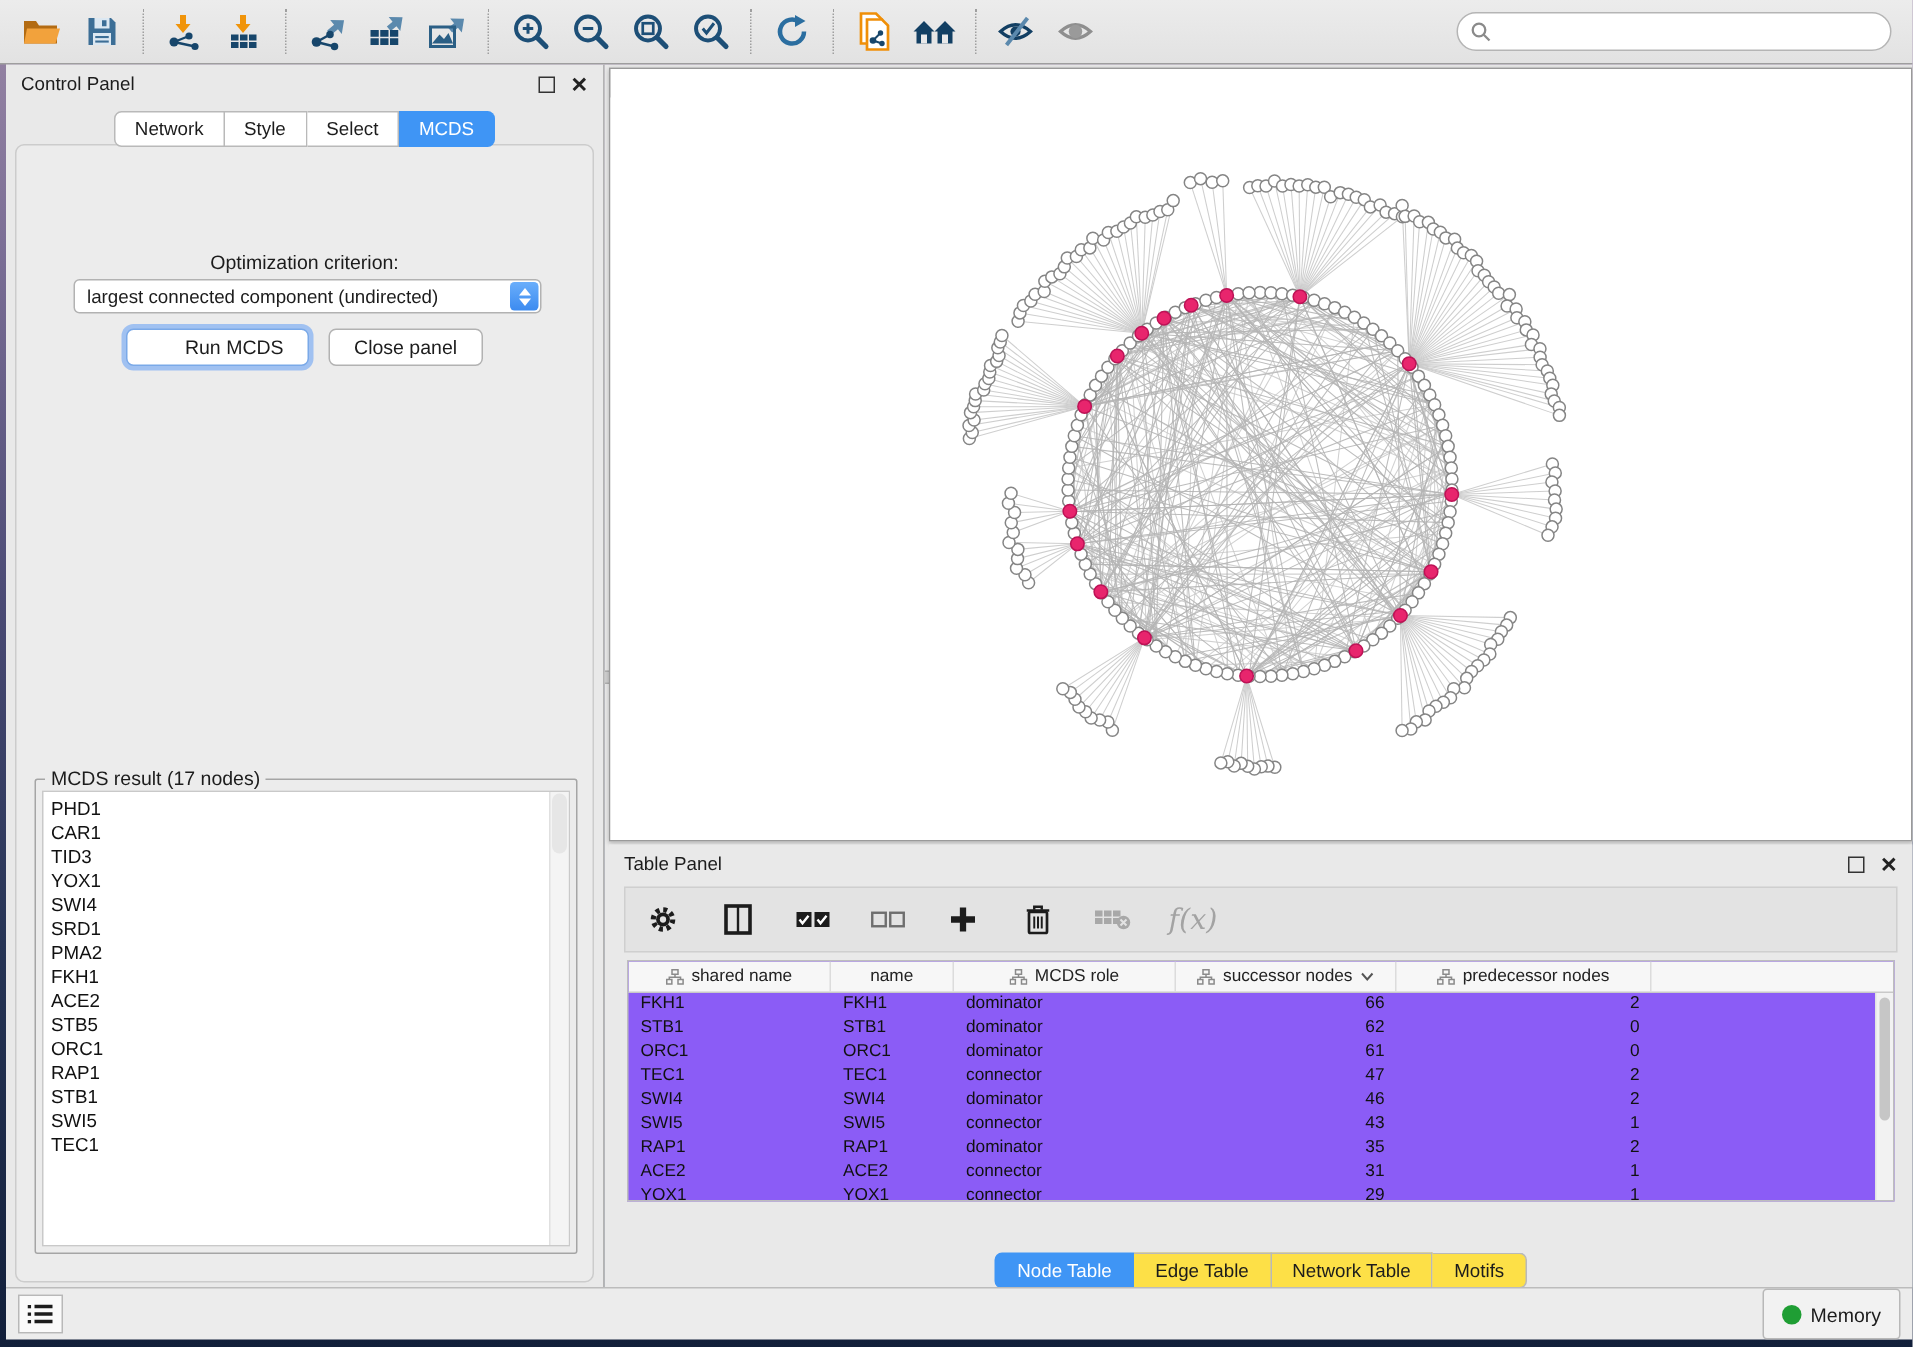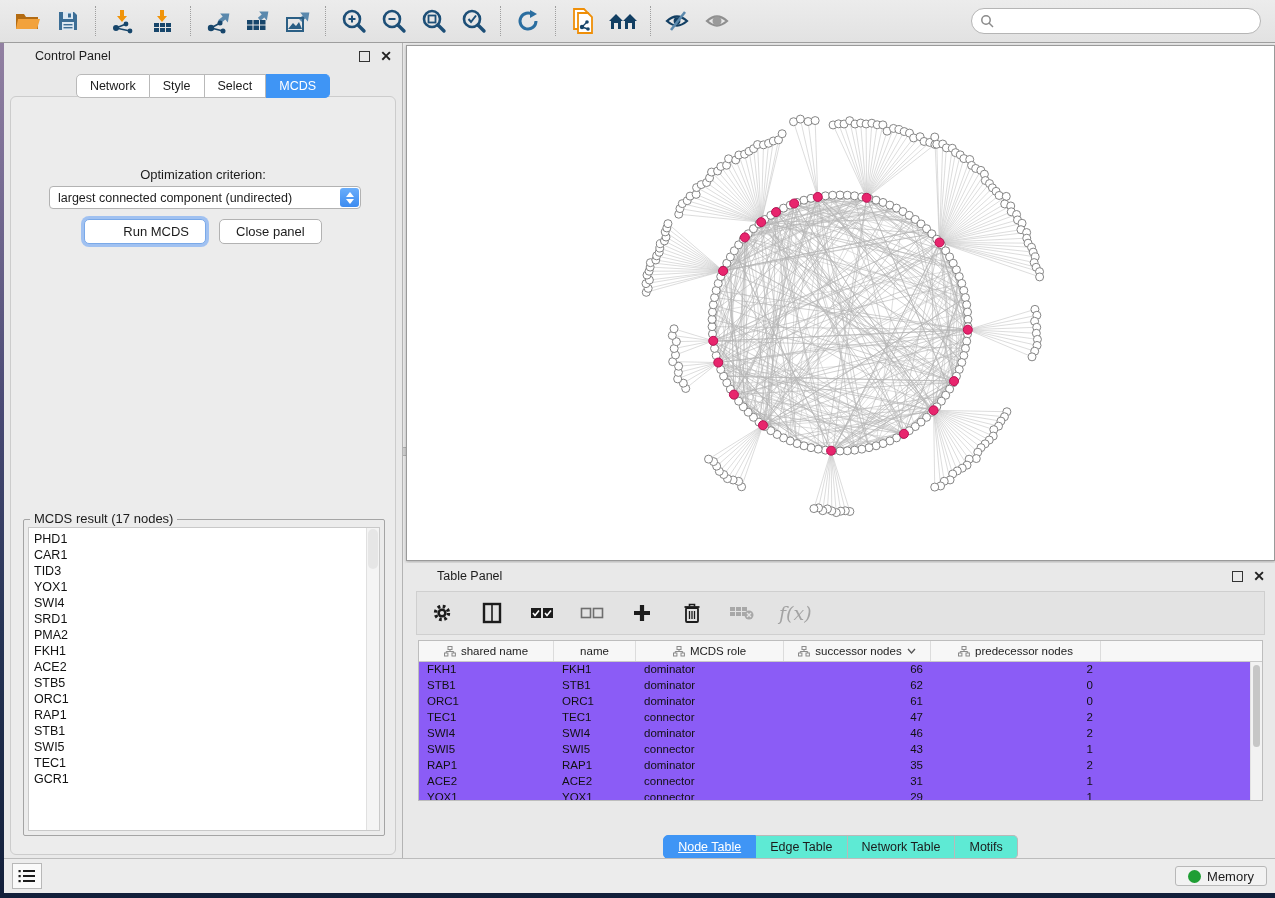--- a/index.html
+++ b/index.html
@@ -26,21 +26,21 @@
     display:flex; align-items:center; padding:0 8px; gap:5px;
   }
   .searchbox input { border:none; outline:none; flex:1; font-size:12px; background:transparent; font-family:"Liberation Sans",sans-serif; }
   
   .right-bg { position:absolute; left:403px; top:43px; width:872px; height:815px; background:#e9e9e9; }
   .gap-handle { position:absolute; left:402px; top:447px; width:5px; height:9px; background:#cfcfcf; border:1px solid #b0b0b0; }
   .left-panel {
     position:absolute; left:4px; top:43px; width:399px; height:815px;
     background:#e9e9e9; border-right:1px solid #b3b3b3;
   }
-  .panel-header { height:26px; display:flex; align-items:center; padding:0 10px; font-size:12.5px; color:#1c1c1c;margin-left:21px; }
+  .panel-header { height:26px; display:flex; align-items:center; padding:0 10px; font-size:12.5px; color:#1c1c1c; }
   .panel-header .spacer { flex:1; }
   .win-float { width:11px; height:11px; border:1.5px solid #333; margin-right:10px; }
   .win-close { font-size:14px; font-weight:bold; color:#222; line-height:11px; }
   
   .ctab-row { display:flex; justify-content:center; position:relative; z-index:2; margin-top:5px;text-align:right; }
   .ctab {
     font-size:12.5px; padding:4px 13px; background:#ffffff; color:#1c1c1c;
     border:1px solid #b9b9b9; border-left:none; cursor:default;
   }
   .ctab:first-child { border-left:1px solid #b9b9b9; border-radius:5px 0 0 5px; }
@@ -117,34 +117,34 @@
     display:flex; align-items:center; justify-content:center; gap:5px;
     font-size:11.5px; color:#222; border-right:1px solid #dcdcdc; height:100%;
   }
   .tp-row { display:flex; height:16px; }
   .tp-td { font-size:11.5px; color:#111; padding:1px 8px 0 8px; white-space:nowrap; overflow:hidden; }
   .tp-td.num { text-align:right; }
   .tp-vscroll { position:absolute; right:0; top:21px; bottom:0; width:12px; background:#f2f2f2; border-left:1px solid #e2e2e2; }
   .tp-vscroll .thumb { position:absolute; left:2px; right:2px; top:3px; height:82px; background:#c6c6c6; border-radius:5px; }
   .tp-tabs { position:absolute; left:0; right:0; top:272px; display:flex; justify-content:center; }
   .tp-tab {
-    font-size:12.5px; padding:4px 14px; background:#5eead4; color:#1c1c1c;
+    font-size:12.5px; padding:4px 14px; background:#fde047; color:#1c1c1c;
     border:1px solid #b9b9b9; border-left:none;
   }
   .tp-tab:first-child { border-left:1px solid #b9b9b9; border-radius:5px 0 0 5px; }
   .tp-tab:last-child { border-radius:0 5px 5px 0; }
-  .tp-tab.active { background:#3f95f5; color:#fff; border-color:#3f95f5;text-decoration:underline; }
+  .tp-tab.active { background:#3f95f5; color:#fff; border-color:#3f95f5; }
   
   .statusbar {
     position:absolute; left:4px; top:858px; width:1271px; height:35px;
     background:#ececec; border-top:1px solid #bcbcbc; display:flex; align-items:center; padding:0 8px;
   }
   .list-btn { width:30px; height:26px; background:#fafafa; border:1px solid #b8b8b8; display:flex; align-items:center; justify-content:center; }
   .memory-btn {
-    margin-left:auto; height:20px; background:#f2f2f2; border:1px solid #b8b8b8; border-radius:3px;
+    margin-left:auto; height:34px; background:#f2f2f2; border:1px solid #b8b8b8; border-radius:3px;
     display:flex; align-items:center; gap:6px; padding:0 12px; font-size:13px; color:#1c1c1c;
   }
   .memory-dot { width:13px; height:13px; border-radius:50%; background:#1f9e34; }
 </style>
 </head>
 <body>
 
 <div class="toolbar">
   <span class="tb-btn">
     <svg width="28" height="24" viewBox="0 0 28 24">
@@ -336,21 +336,20 @@
           <div>SRD1</div>
           <div>PMA2</div>
           <div>FKH1</div>
           <div>ACE2</div>
           <div>STB5</div>
           <div>ORC1</div>
           <div>RAP1</div>
           <div>STB1</div>
           <div>SWI5</div>
           <div>TEC1</div>
-          <div>GCR1</div>
         </div>
       <div class="result-scroll">
           <div class="thumb"></div>
         </div>
     </div>
   </div>
 </div>
 
 <div class="net-window">
   <div class="net-canvas">

